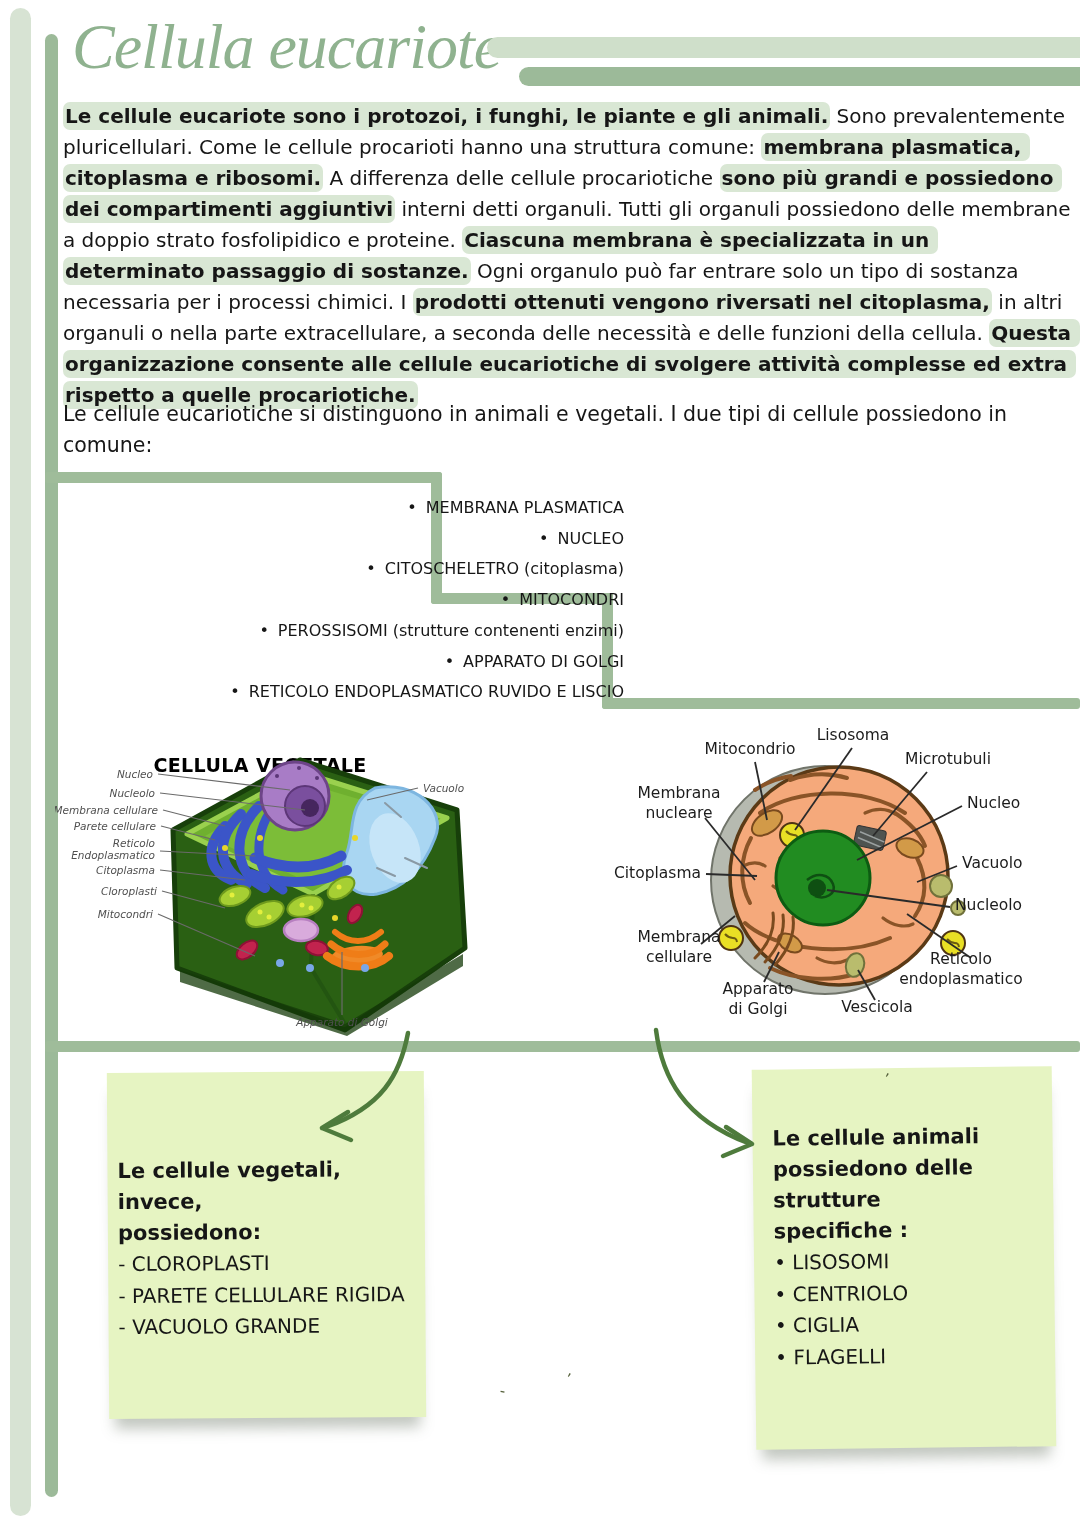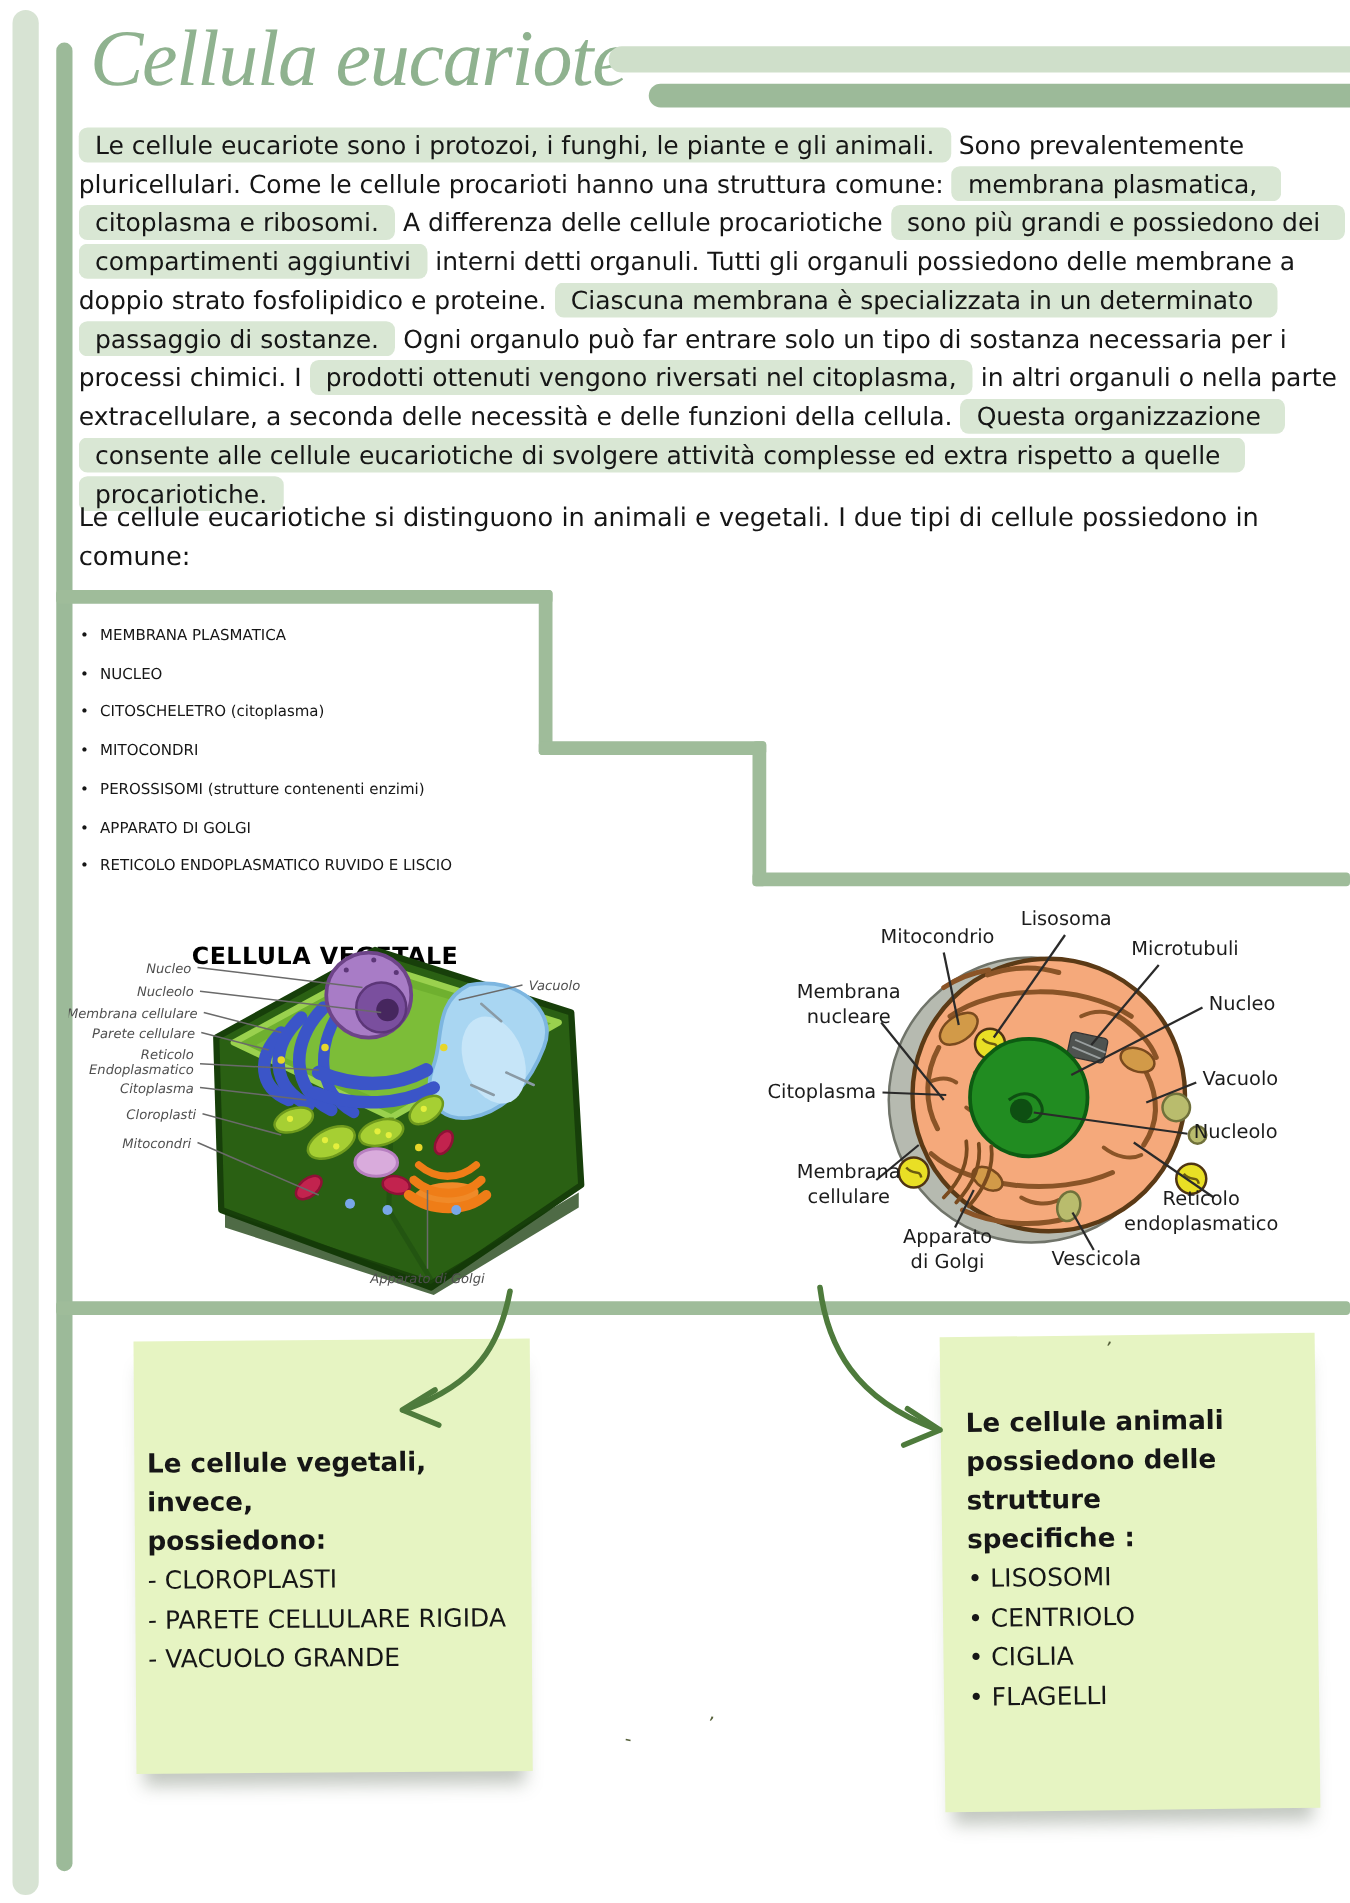--- a/index.html
+++ b/index.html
@@ -16,28 +16,28 @@
          font-style:italic;font-weight:normal;font-size:64px;color:#8fb28f;letter-spacing:-1px;}
   .tbar{position:absolute;height:21px;}
   .tbar.light{left:487px;top:37px;width:593px;background:#cfdfca;border-radius:11px 0 0 11px;}
   .tbar.dark{left:519px;top:67px;width:561px;height:19px;background:#9cba99;border-radius:10px 0 0 10px;}
 
   
   .para{position:absolute;left:63px;width:1008px;margin:0;font-size:20px;line-height:31px;
         white-space:pre-wrap;}
   #para1{top:101px;font-weight:500;}
   .para.bold{top:399px;font-weight:normal;font-size:20.5px;}
-  .hl{background:#d9e7d4;border-radius:7px;padding:2px 13px;box-decoration-break:clone;-webkit-box-decoration-break:clone;}
+  .hl{background:#d9e7d4;border-radius:7px;padding:2px 2px;box-decoration-break:clone;font-weight:bold;-webkit-box-decoration-break:clone;}
 
   
   .fseg{position:absolute;background:#9fbc9a;border-radius:3px;}
 
   
   .bullets{position:absolute;left:64px;top:493px;width:560px;}
-  .bullet-row{line-height:30.7px;font-size:12px;font-weight:500;white-space:nowrap;}
+  .bullet-row{line-height:30.7px;font-size:16px;font-weight:500;white-space:nowrap;text-align:right;}
   .bullet-row .dot{margin-right:9px;}
 
   
   .plant-title{position:absolute;left:150px;top:754px;width:220px;text-align:center;
                font-size:19px;font-weight:bold;color:#000000;letter-spacing:.4px;}
   .band{position:absolute;left:55px;top:718px;}
   .p-label{font-family:"DejaVu Sans",sans-serif;font-size:10.5px;font-style:italic;fill:#4f4f4f;font-weight:500;}
   .p-line{stroke:#6a6a6a;stroke-width:1.2;}
   .a-label{font-family:"DejaVu Sans",sans-serif;font-size:15.5px;fill:#1c1c1c;font-weight:500;}
   .a-line{stroke:#2a2a2a;stroke-width:1.8;}

